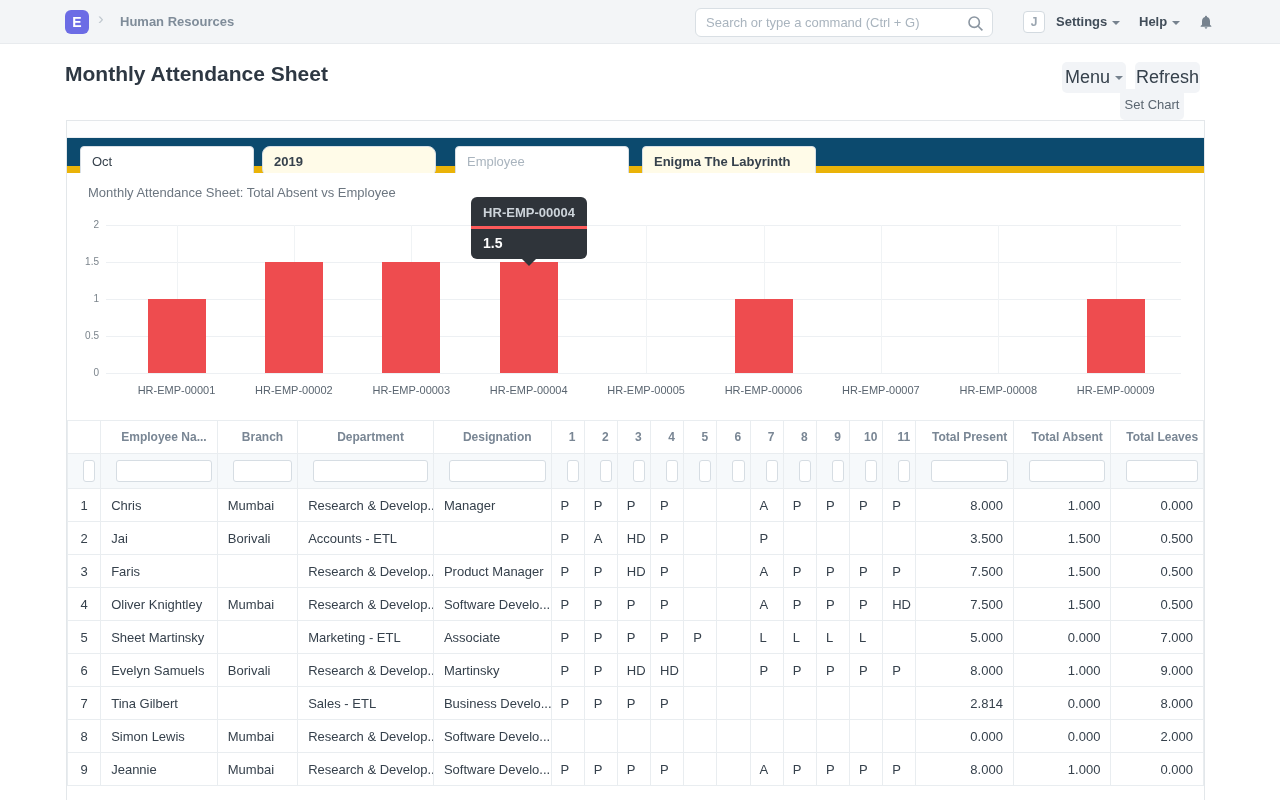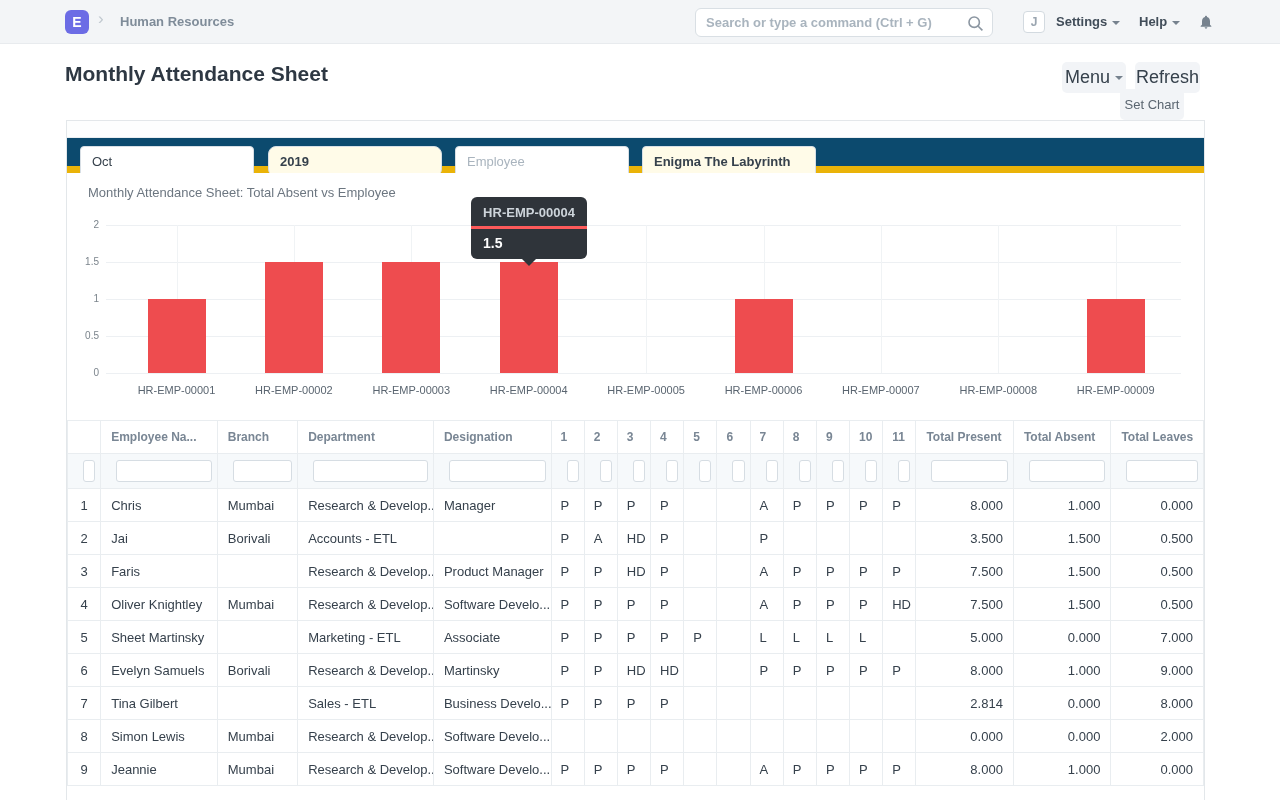--- a/index.html
+++ b/index.html
@@ -12,21 +12,21 @@
   .logo { position:absolute; left:65px; top:10px; width:24px; height:24px;
     background:#6c6ce5; border-radius:6px; color:#fff; font-weight:bold;
     font-size:14px; text-align:center; line-height:24px; cursor:pointer; }
   .crumb-chev { position:absolute; left:98px; top:9px; font-size:17px; color:#c0c8cf; }
   .breadcrumb { position:absolute; left:120px; top:14px; font-size:13px;
     font-weight:700; color:#7f8c99; cursor:pointer; }
   .searchbox { position:absolute; left:695px; top:8px; width:298px; height:29px;
     background:#fff; border:1px solid #d9dfe4; border-radius:6px; }
   .searchbox input { position:absolute; left:10px; top:1px; width:250px; height:25px;
     border:0; outline:0; font-size:13px; color:#36414c; background:transparent;
-    font-family:"Liberation Sans", sans-serif;font-weight:bold; }
+    font-family:"Liberation Sans", sans-serif; }
   .searchbox input::placeholder { color:#a9b4be; }
   .search-ic { position:absolute; right:8px; top:6px; }
   .avatar { position:absolute; left:1023px; top:11px; width:22px; height:22px;
     border:1px solid #d3dae0; border-radius:4px; background:#fff; color:#9aa5b0;
     font-size:12px; font-weight:700; text-align:center; line-height:20px; cursor:pointer; }
   .nav-link { position:absolute; top:14px; font-size:13px; font-weight:700;
     color:#414d59; cursor:pointer; }
   .caret { display:inline-block; width:0; height:0; border-left:4px solid transparent;
     border-right:4px solid transparent; border-top:4px solid #76828e;
     vertical-align:middle; margin-left:5px; }
@@ -76,21 +76,21 @@
   .tooltip .tt-line { height:3px; background:#fd5a5a; }
   .tooltip .tt-value { padding:6px 12px 8px; color:#fff; font-size:14px; font-weight:700; }
   .tooltip .tt-arrow { position:absolute; bottom:-7px; left:50%; margin-left:-7px;
     width:0; height:0; border-left:7px solid transparent;
     border-right:7px solid transparent; border-top:7px solid #2f343a; }
 
   
   table.dt { border-collapse:collapse; table-layout:fixed; width:1137px; }
   .dt th, .dt td { border:1px solid #e9edf0; white-space:nowrap; overflow:hidden; }
   .dt thead th { height:33px; font-size:12px; font-weight:700; color:#798694;
-    text-align:left; padding:0 0 0 10px; background:#fff; cursor:pointer; }
+    text-align:center; padding:0 0 0 10px; background:#fff; cursor:pointer; }
   .dt thead th.day { padding-left:9px; }
   .dt tr.filters td { height:35px; background:#f6f9fb; text-align:center; }
   .dt tr.filters input { width:calc(100% - 10px); height:22px; border:1px solid #d6dde3;
     border-radius:3px; outline:0; background:#fff; }
   .dt tbody td { height:33px; font-size:13px; color:#36414c; padding:0 0 0 10px;
     cursor:pointer; background:#fff; }
   .dt tbody td.idx { text-align:center; padding:0; color:#36414c; }
   .dt tbody td.day { padding-left:9px; }
   .dt tbody td.num { text-align:right; padding:0 10px 0 0; }
 </style>
@@ -122,21 +122,21 @@
   <button class="btn btn-refresh">Refresh</button>
 </div>
 
 <button class="btn-setchart">Set Chart</button>
 
 <div class="card">
   <div class="toolbar-strip"></div>
 
   <div class="filter-row">
     <input style="left: 13px;" value="Oct">
-    <input style="left: 201px; border-radius: 8px;" class="active" value="2019">
+    <input style="left: 195px; border-radius: 8px;" class="active" value="2019">
     <input style="left: 388px;" placeholder="Employee">
     <input style="left: 575px;" class="active" value="Enigma The Labyrinth">
   </div>
 
   <div class="chart-sec">
     <div class="chart-title">Monthly Attendance Sheet: Total Absent vs Employee</div>
     <div id="chart-plot">
         <div class="gridline" style="top: 200px;"></div>
         <div class="ylab" style="top: 194px;">0</div>
         <div class="gridline" style="top: 163px;"></div>

